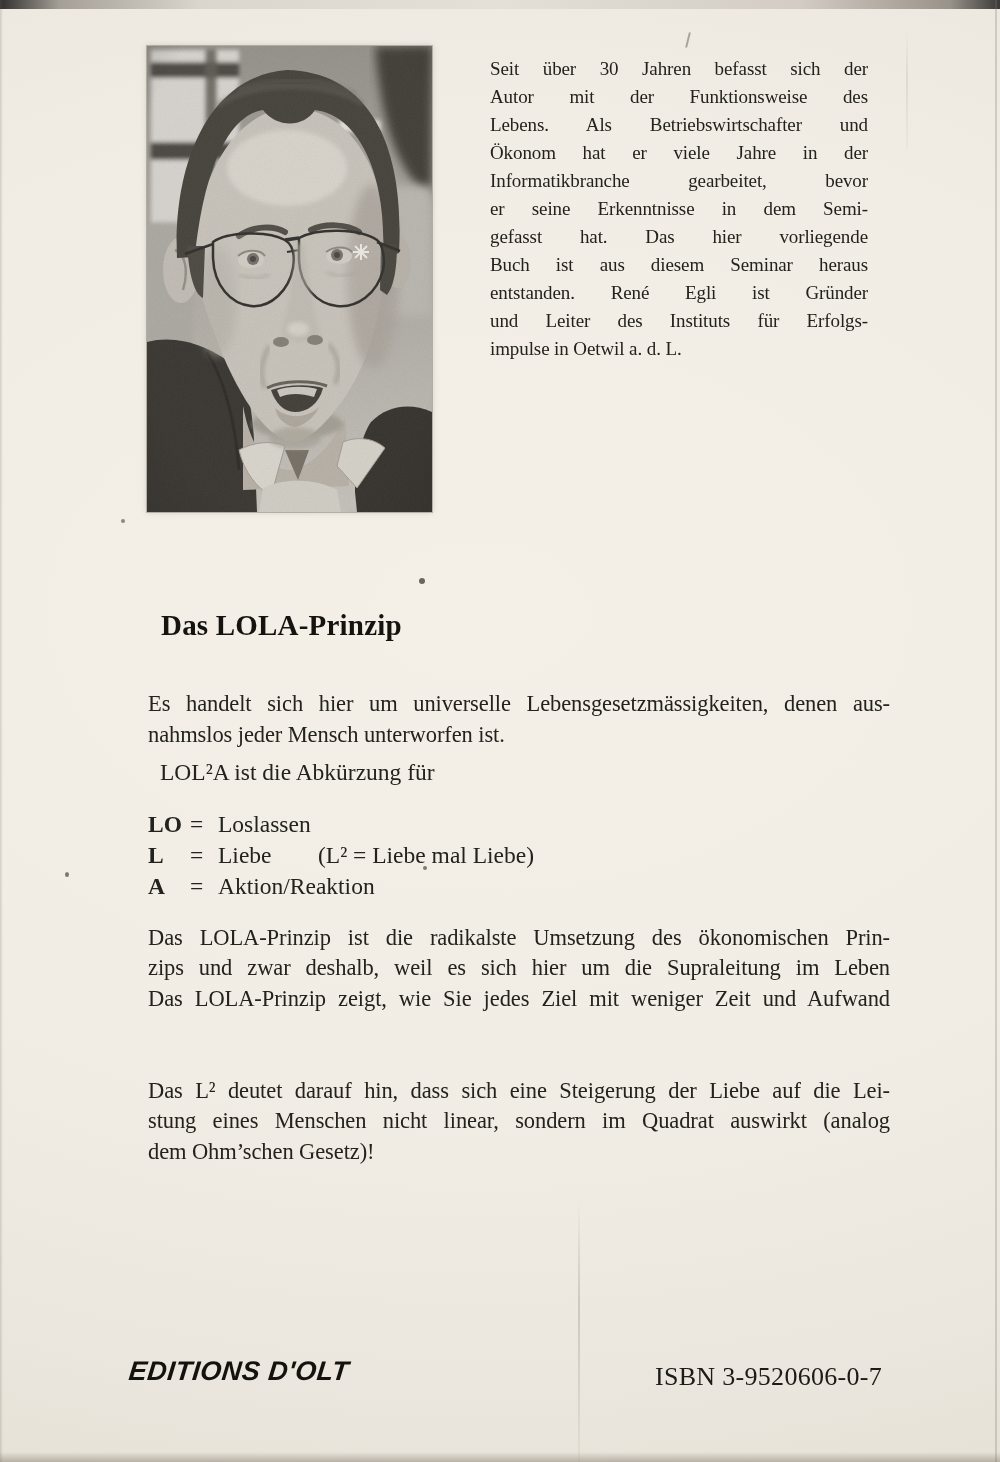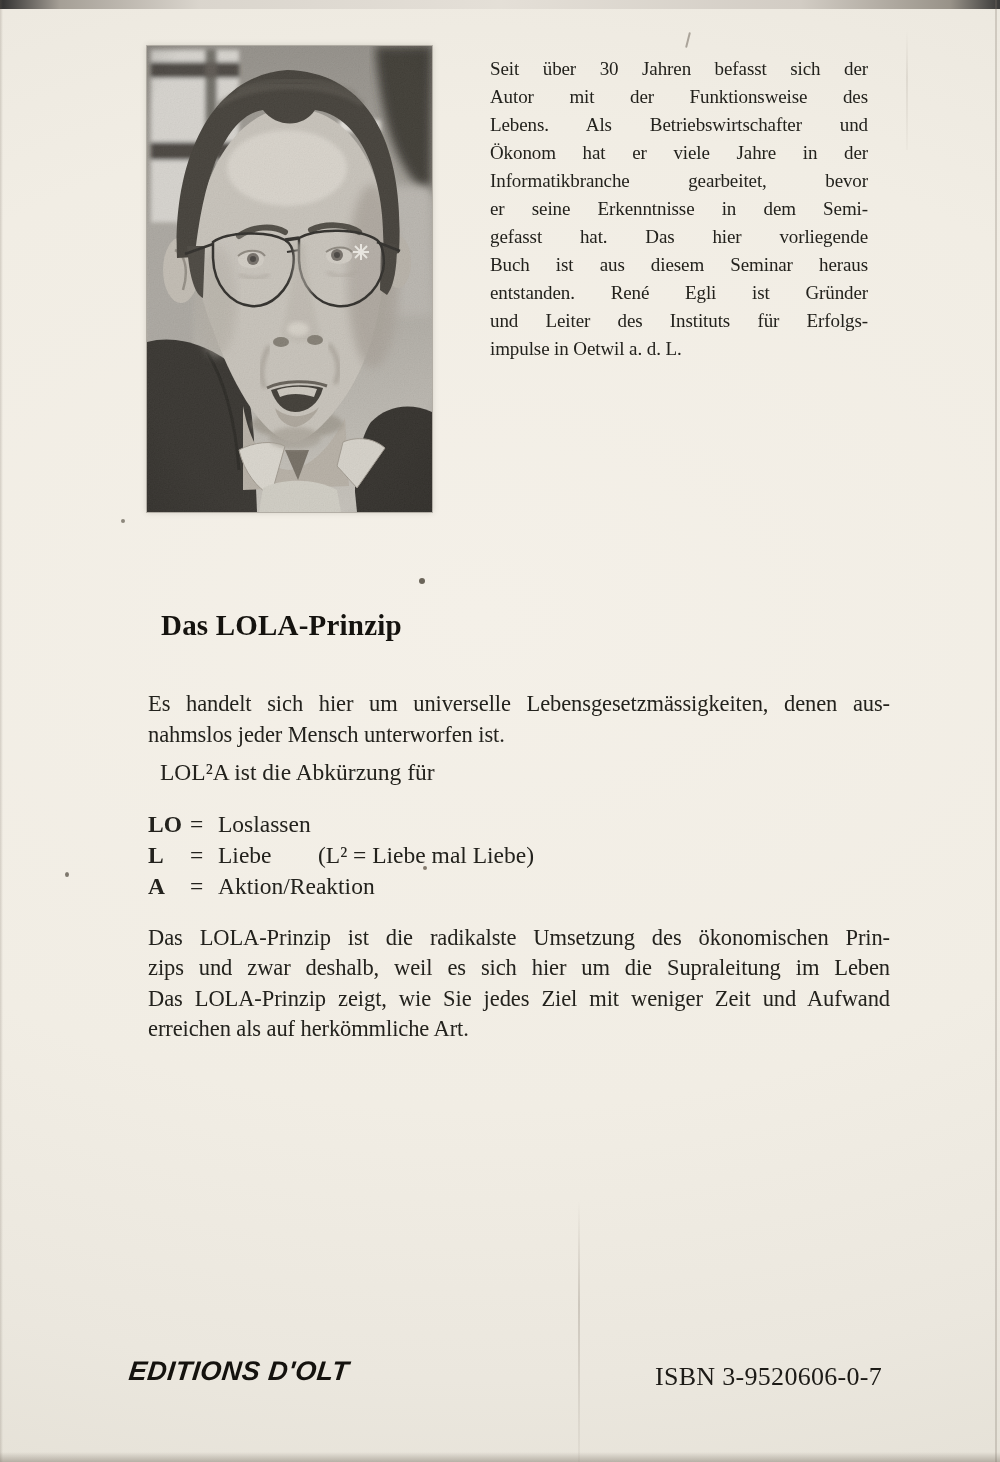--- a/index.html
+++ b/index.html
@@ -228,20 +228,24 @@
       <span class="def-eq">=</span>
       <span class="def-meaning">Aktion/Reaktion</span>
       <span class="def-note"></span>
     </div>
   </div>
 
   <div class="para para2">
     <div class="line">Das LOLA-Prinzip ist die radikalste Umsetzung des ökonomischen Prin-</div>
     <div class="line">zips und zwar deshalb, weil es sich hier um die Supraleitung im Leben</div>
     <div class="line">Das LOLA-Prinzip zeigt, wie Sie jedes Ziel mit weniger Zeit und Aufwand</div>
-    <div class="line nj">erreichen als auf herkömmliche Art.</div>
-  </div>
-
+  </div>
+
+  <div class="para para3">
+    <div class="line">Das L² deutet darauf hin, dass sich eine Steigerung der Liebe auf die Lei-</div>
+    <div class="line">stung eines Menschen nicht linear, sondern im Quadrat auswirkt (analog</div>
+    <div class="line nj">dem Ohm’schen Gesetz)!</div>
+  </div>
 
   <div class="logo">EDITIONS D'OLT</div>
   <div class="isbn">ISBN 3-9520606-0-7</div>
 
 </div>
 
 </body></html>

